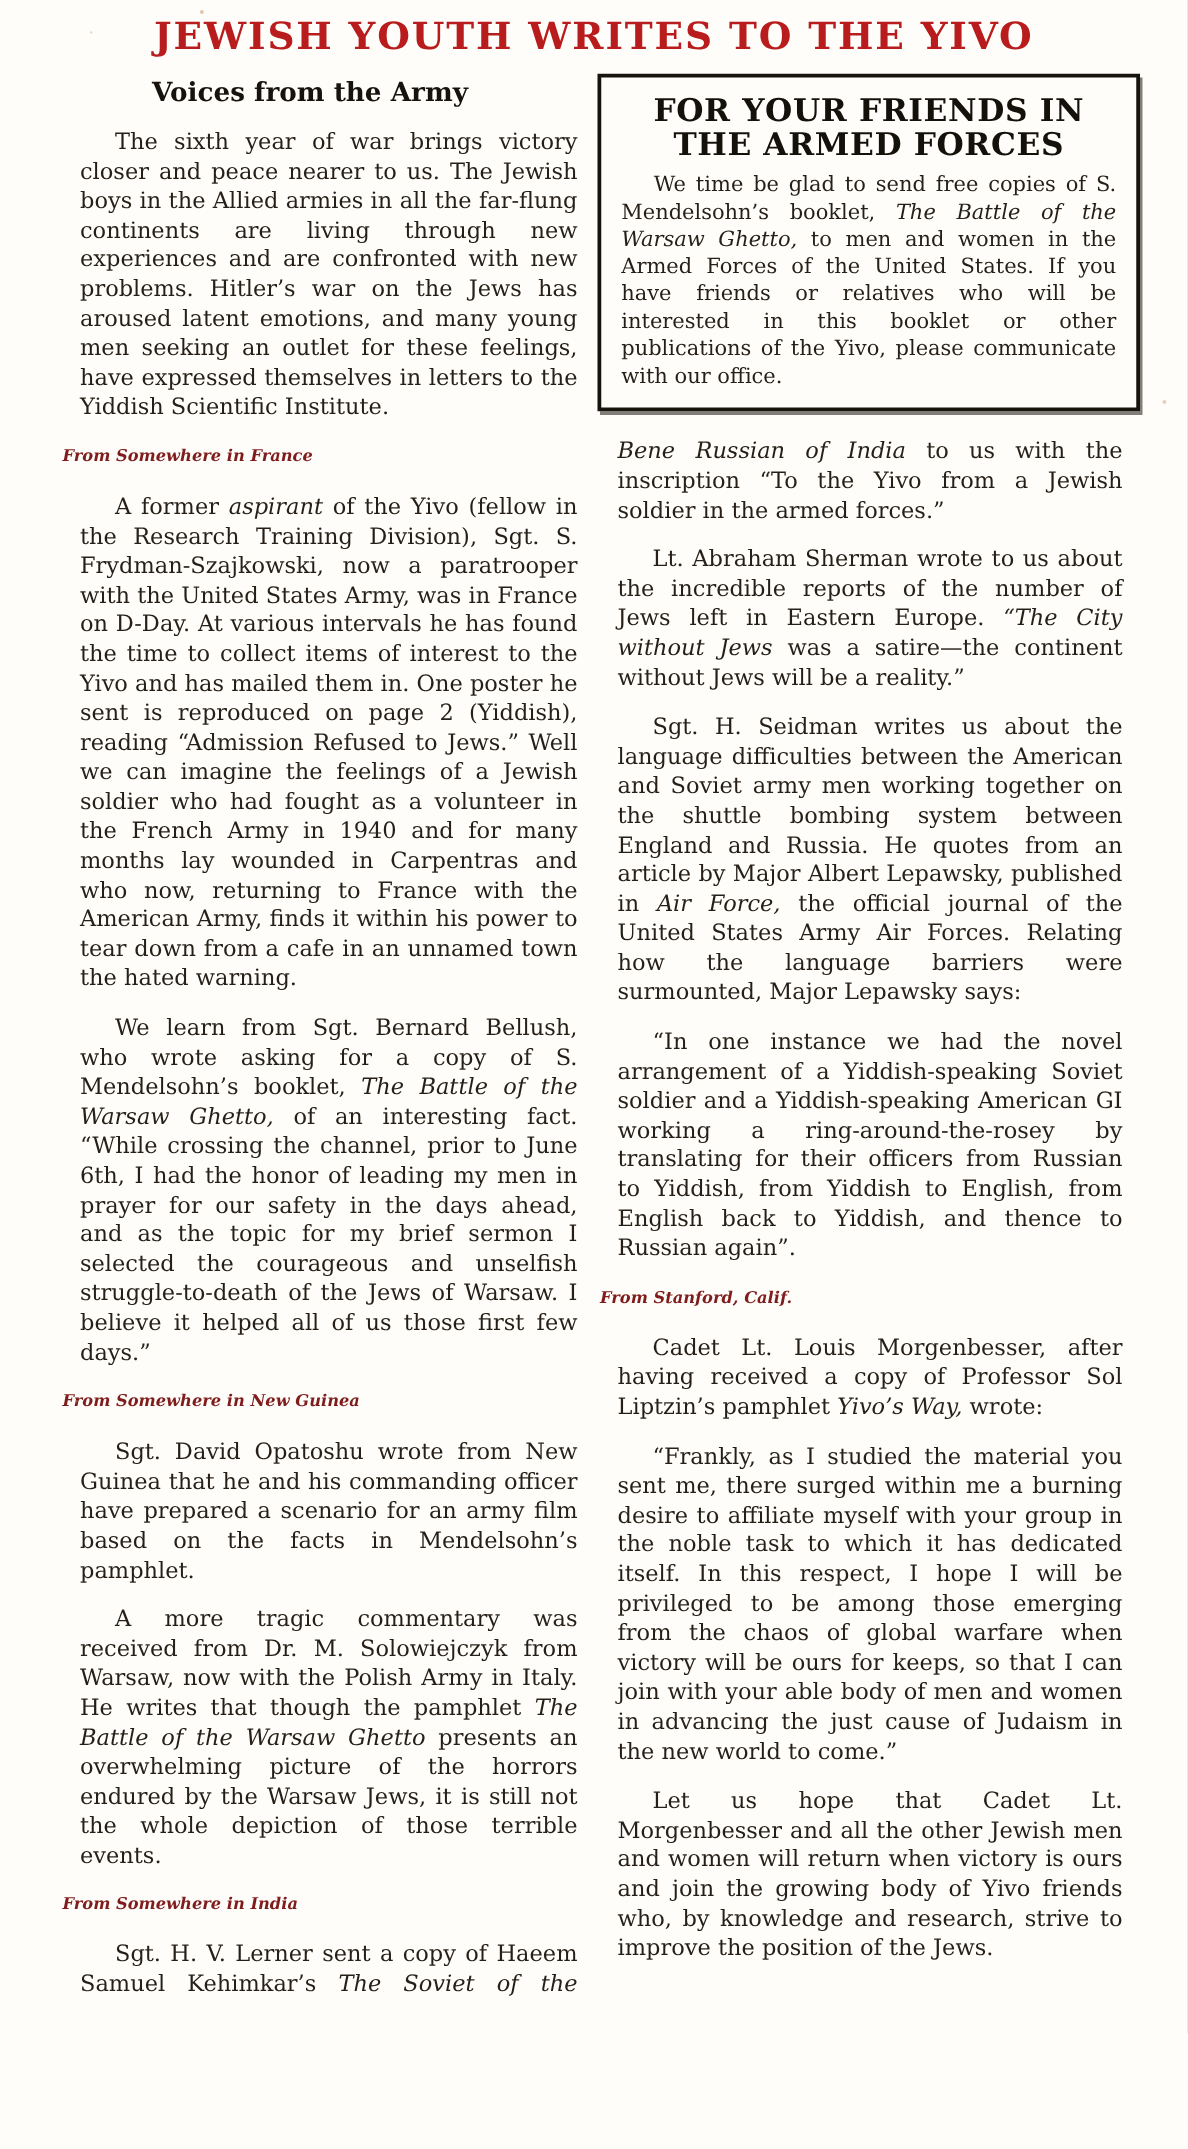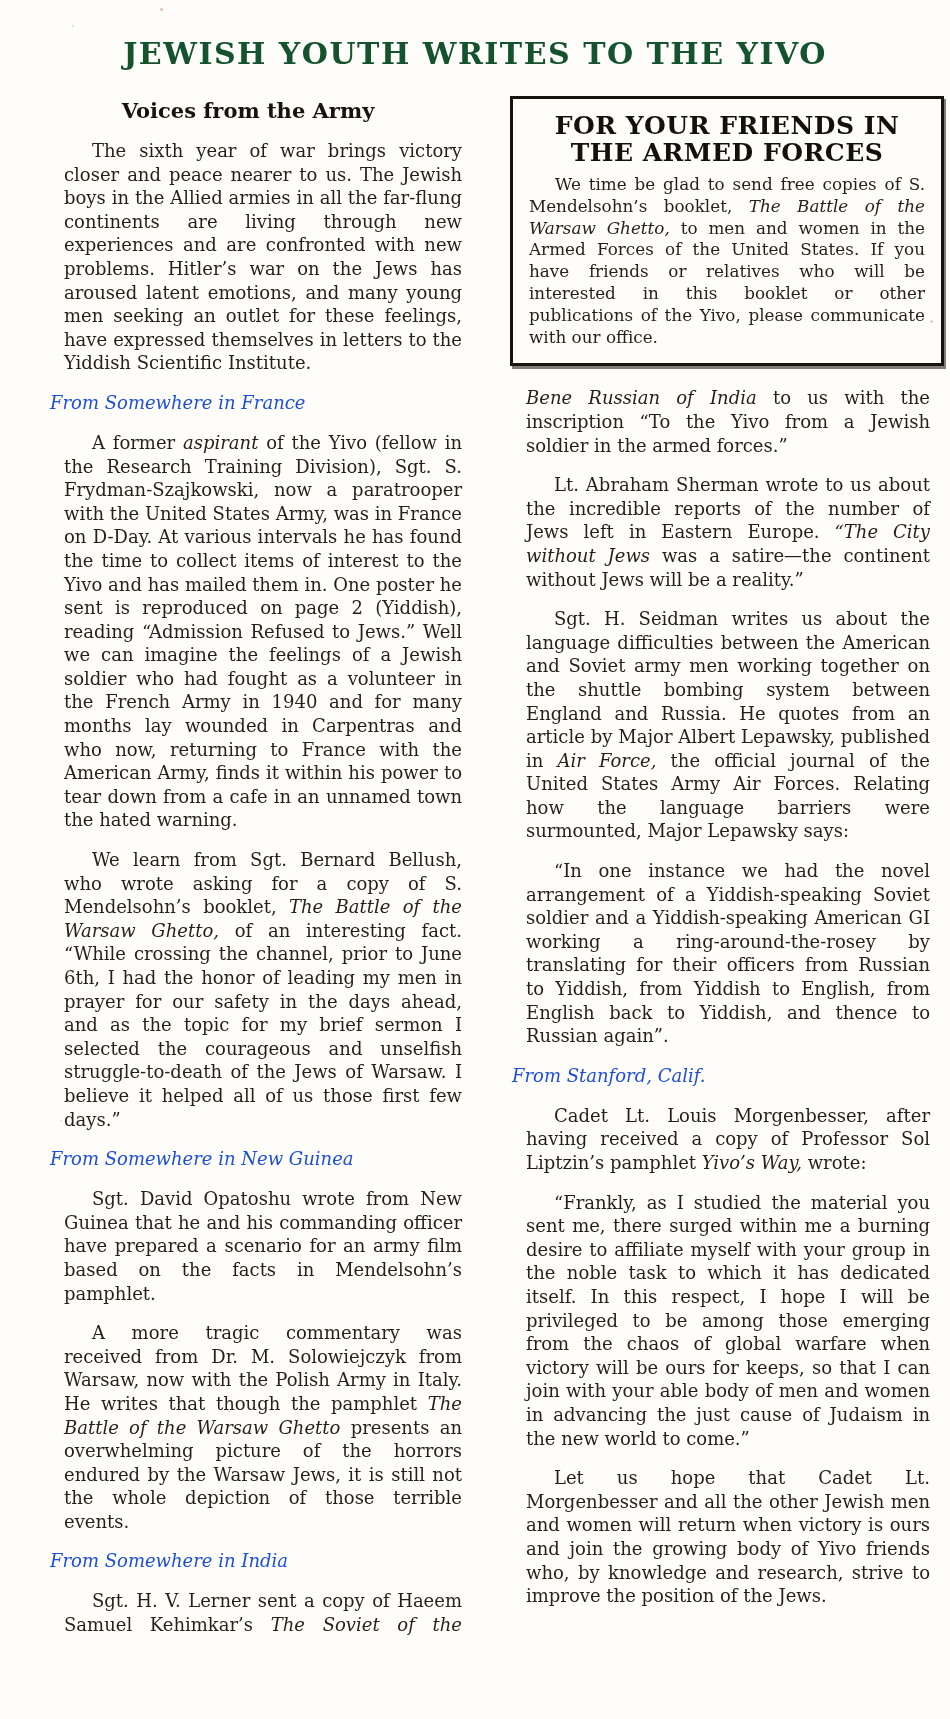--- a/index.html
+++ b/index.html
@@ -11,27 +11,26 @@
     font-family:"DejaVu Serif", serif;
     color:#221c15;
     overflow:hidden;
     box-sizing:border-box;
   }
   .headline{
     text-align:center;
     font-weight:bold;
     font-size:30px;
     letter-spacing:1.5px;
-    padding-top:23px;
-    margin:13px;
-    color:#14532d;
+    padding-top:12px;
+    margin:0;
+    color:#b91c1c;
   }
   .columns{
     display:flex;
-    gap:32px;
     padding:4px 0 0 48px;
     align-items:flex-start;
   }
   .col{box-sizing:border-box;}
   .col.left{width:430px;}
   .col.right{width:436px;}
   .voices{
     font-size:21px;
     font-weight:bold;
     text-align:center;
@@ -43,25 +42,25 @@
     line-height:23.6px;
     text-align:justify;
     margin:16px;
     color:#26201807;
     color:#251f17;
   }
   p.ind{text-indent:28px;}
   p.cont-out{text-align-last:justify;}
   h3.sec{
     font-style:italic;
-    font-weight:normal;
-    font-size:18px;
+    font-weight:bold;
+    font-size:13px;
     line-height:24px;
     margin:14px 0 4px 2px;
-    color:#1d4ed8;
+    color:#7f1d1d;
   }
   .notice-box{
     border:3px solid #17130d;
     box-shadow:2px 3px 0 rgba(25,20,14,.55);
     margin:8px 2px 20px 0;
     padding:12px 16px 15px 16px;
     background:#fefdfa;
   }
   .box-title{
     text-align:center;

